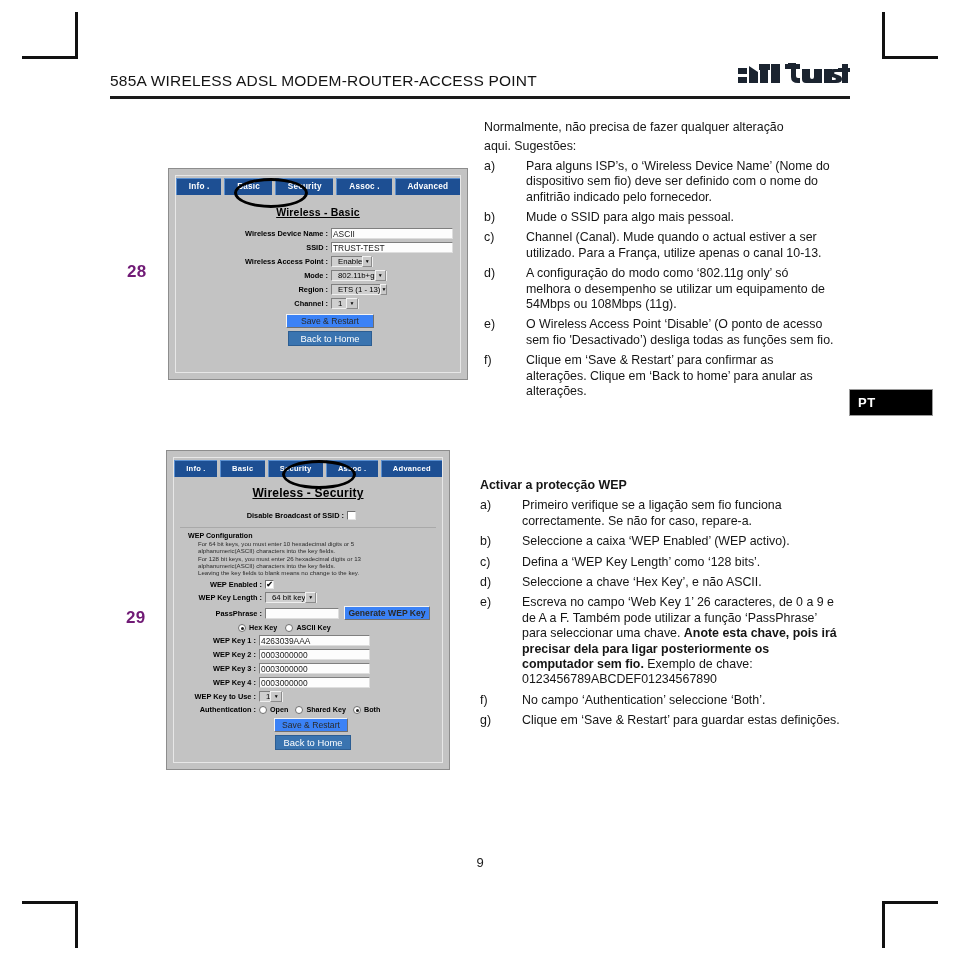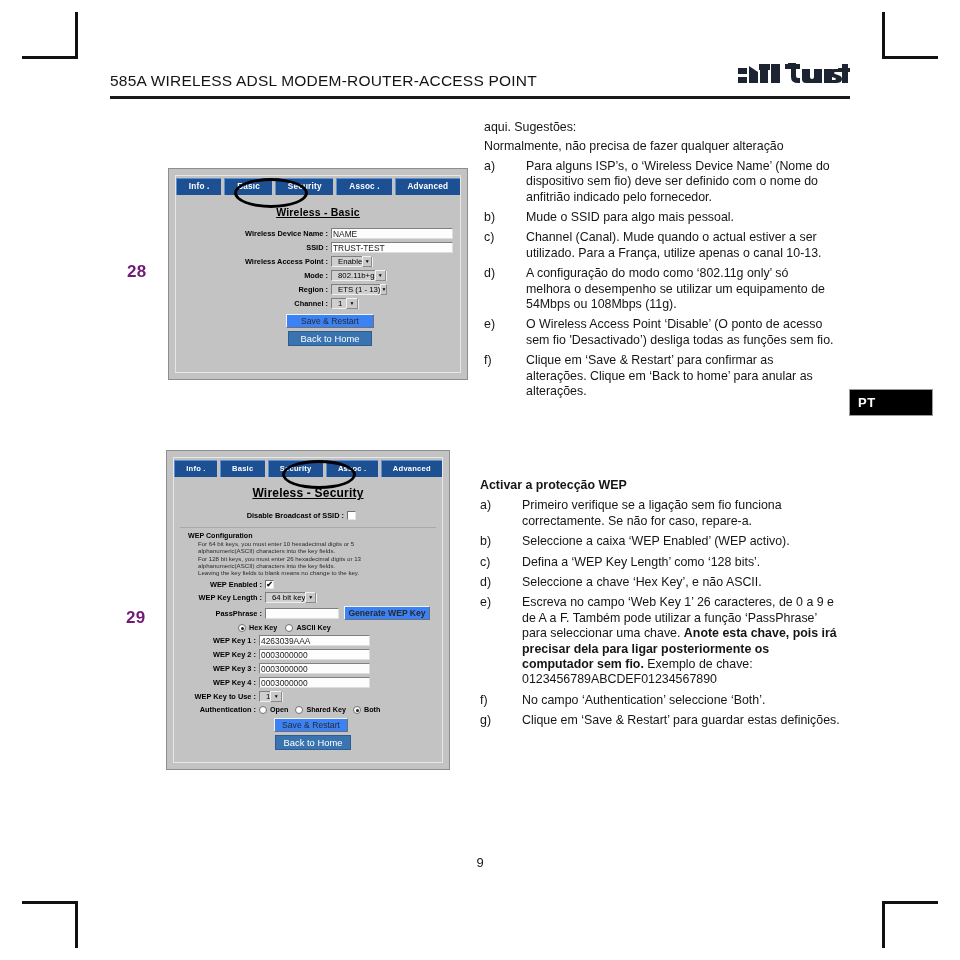--- a/index.html
+++ b/index.html
@@ -396,21 +396,21 @@
       <div class="tab">Assoc .</div>
       <div class="tab">Advanced</div>
     </div>
     <div class="highlight-ellipse"></div>
 
     <div class="panel-title">Wireless - Basic</div>
 
     <div style="margin-top:10px;">
       <div class="frow">
         <span class="lbl" style="width:152px;">Wireless Device Name :</span>
-        <span class="txt" style="width:122px;">NAME</span>
+        <span class="txt" style="width:122px;">ASCII</span>
       </div>
       <div class="frow">
         <span class="lbl" style="width:152px;">SSID :</span>
         <span class="txt" style="width:122px;">TRUST-TEST</span>
       </div>
       <div class="frow">
         <span class="lbl" style="width:152px;">Wireless Access Point :</span>
         <span class="sel" style="width:42px;">
           <span>Enable</span>
           <span class="arrow">
@@ -556,22 +556,22 @@
       <div class="btn-gray" style="width:74px;">Save &amp; Restart</div>
     </div>
     <div style="margin:3px 0 0 101px;">
       <div class="btn-blue" style="width:76px;">Back to Home</div>
     </div>
 
   </div>
 </div>
 
 <div class="instr block-a">
+  <p class="lead">Normalmente, não precisa de fazer qualquer alteração</p>
   <p class="lead">aqui. Sugestões:</p>
-  <p class="lead">Normalmente, não precisa de fazer qualquer alteração</p>
   <div class="row">
     <span class="marker">a)</span>
     <span class="body">Para alguns ISP’s, o ‘Wireless Device Name’ (Nome do dispositivo sem fio) deve ser definido com o nome do anfitrião indicado pelo fornecedor.</span>
   </div>
   <div class="row">
     <span class="marker">b)</span>
     <span class="body">Mude o SSID para algo mais pessoal.</span>
   </div>
   <div class="row">
     <span class="marker">c)</span>

